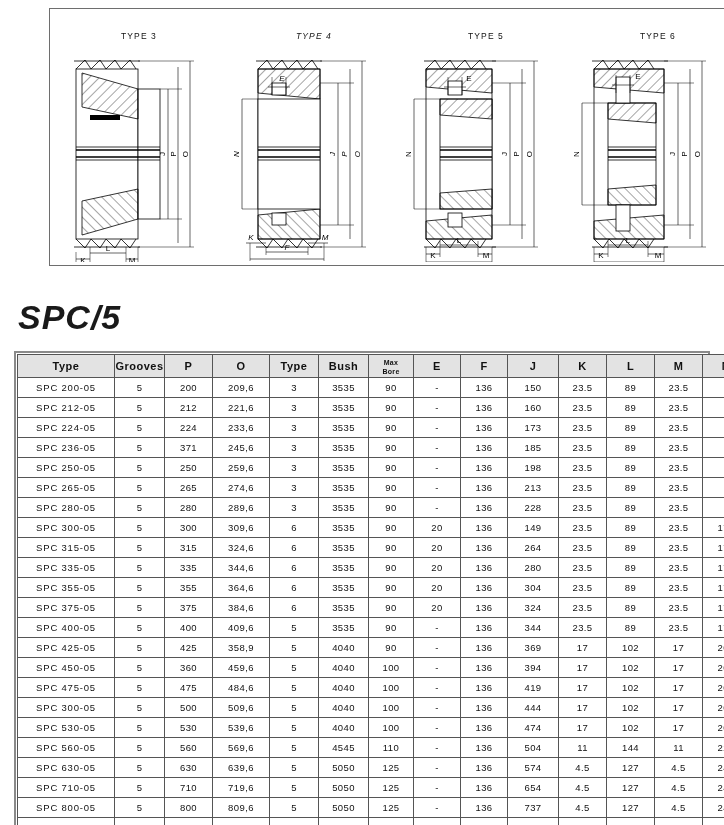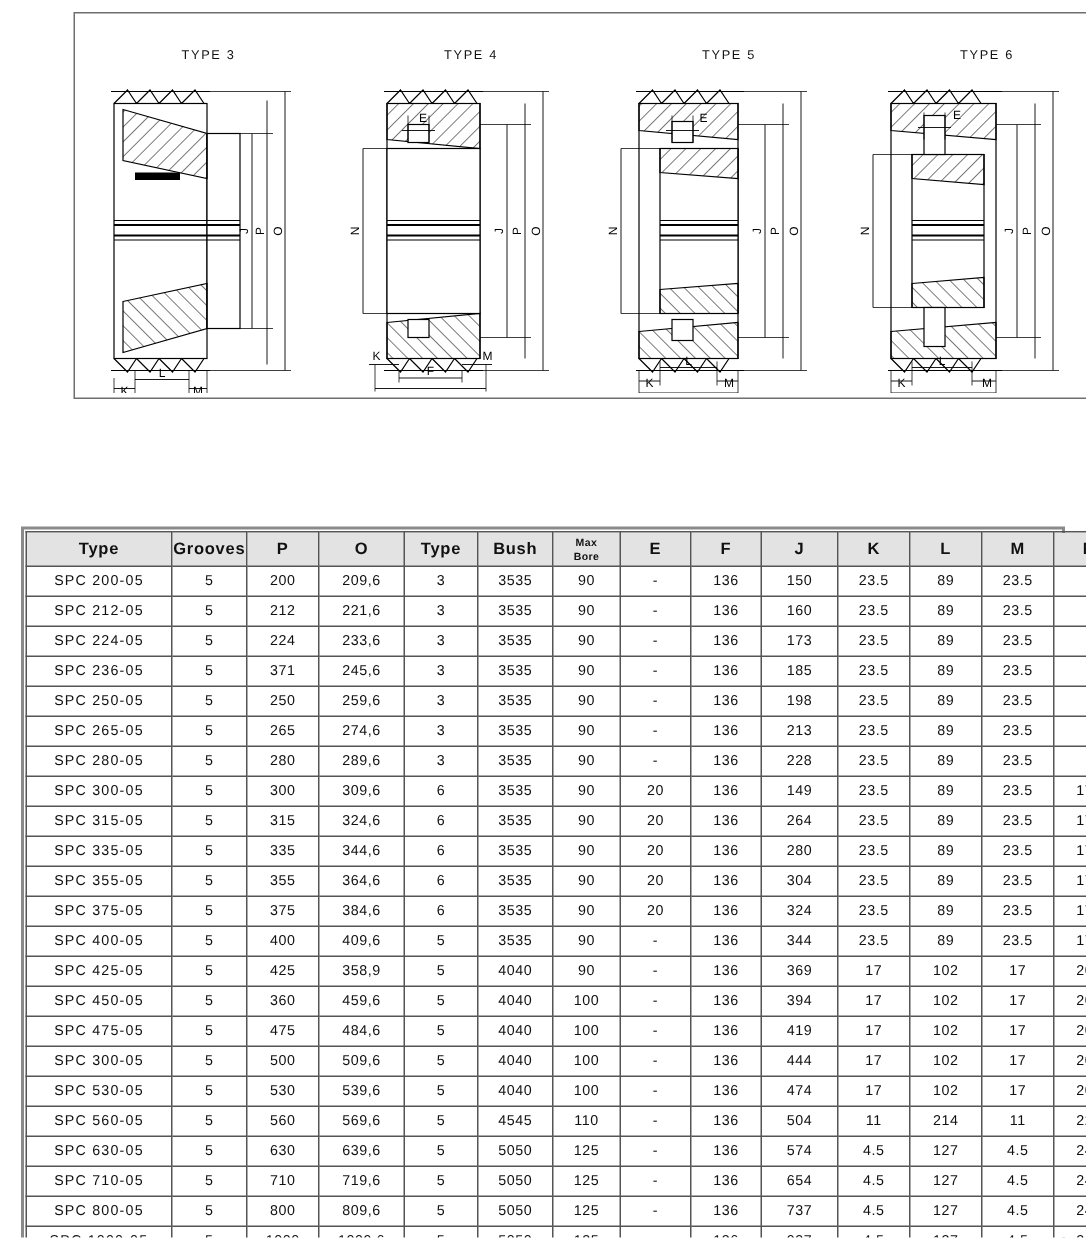--- a/index.html
+++ b/index.html
@@ -185,21 +185,21 @@
             <text x="138" y="107" transform="rotate(-90 138 107)" text-anchor="middle">O</text>
             <text x="33" y="216" text-anchor="middle">K</text>
             <text x="58" y="204" text-anchor="middle">L</text>
             <text x="82" y="216" text-anchor="middle">M</text>
             <text x="57" y="228" text-anchor="middle">F</text>
           </g>
         </svg>
       </div>
     </div>
 
-    <div class="diagram-cell" style="left:178px;width:172px;">
+    <div class="diagram-cell" style="left:178px;width:172px;font-style:italic;">
       <div class="dtitle">TYPE 4</div>
       <div class="svgwrap">
         <svg viewBox="0 0 172 215" preserveAspectRatio="xMidYMid meet">
           <g stroke="#000" fill="none" stroke-width="0.8">
             <rect x="30" y="22" width="62" height="170"></rect>
             <polygon points="30,22 92,22 92,52 30,46" fill="url(#h1)"></polygon>
             <polygon points="30,168 92,162 92,192 30,192" fill="url(#h2)"></polygon>
             <rect x="30" y="52" width="62" height="110" fill="#fff"></rect>
             <line x1="30" y1="103" x2="92" y2="103" stroke-width="1.4"></line>
             <line x1="30" y1="110" x2="92" y2="110" stroke-width="1.4"></line>
@@ -362,20 +362,21 @@
             <text x="56" y="196" text-anchor="middle">L</text>
             <text x="29" y="211" text-anchor="middle">K</text>
             <text x="86" y="211" text-anchor="middle">M</text>
             <text x="56" y="224" text-anchor="middle">F</text>
           </g>
         </svg>
       </div>
     </div>
   </div>
 
+  <div class="title">SPC/5</div>
 
   <div class="table-wrap">
     <table class="spec">
       <colgroup>
         <col class="c-type">
           <col class="c-gr">
           <col class="c-p">
           <col class="c-o">
         <col class="c-type2">
           <col class="c-bush">
@@ -703,21 +704,21 @@
             <td>5</td>
             <td>560</td>
             <td>569,6</td>
             <td>5</td>
             <td>4545</td>
             <td>110</td>
             <td>-</td>
             <td>136</td>
             <td>504</td>
             <td>11</td>
-            <td>214</td>
+            <td>144</td>
             <td>11</td>
             <td>225</td>
           </tr>
           <tr>
             <td class="type-name">SPC 630-05</td>
             <td>5</td>
             <td>630</td>
             <td>639,6</td>
             <td>5</td>
             <td>5050</td>

